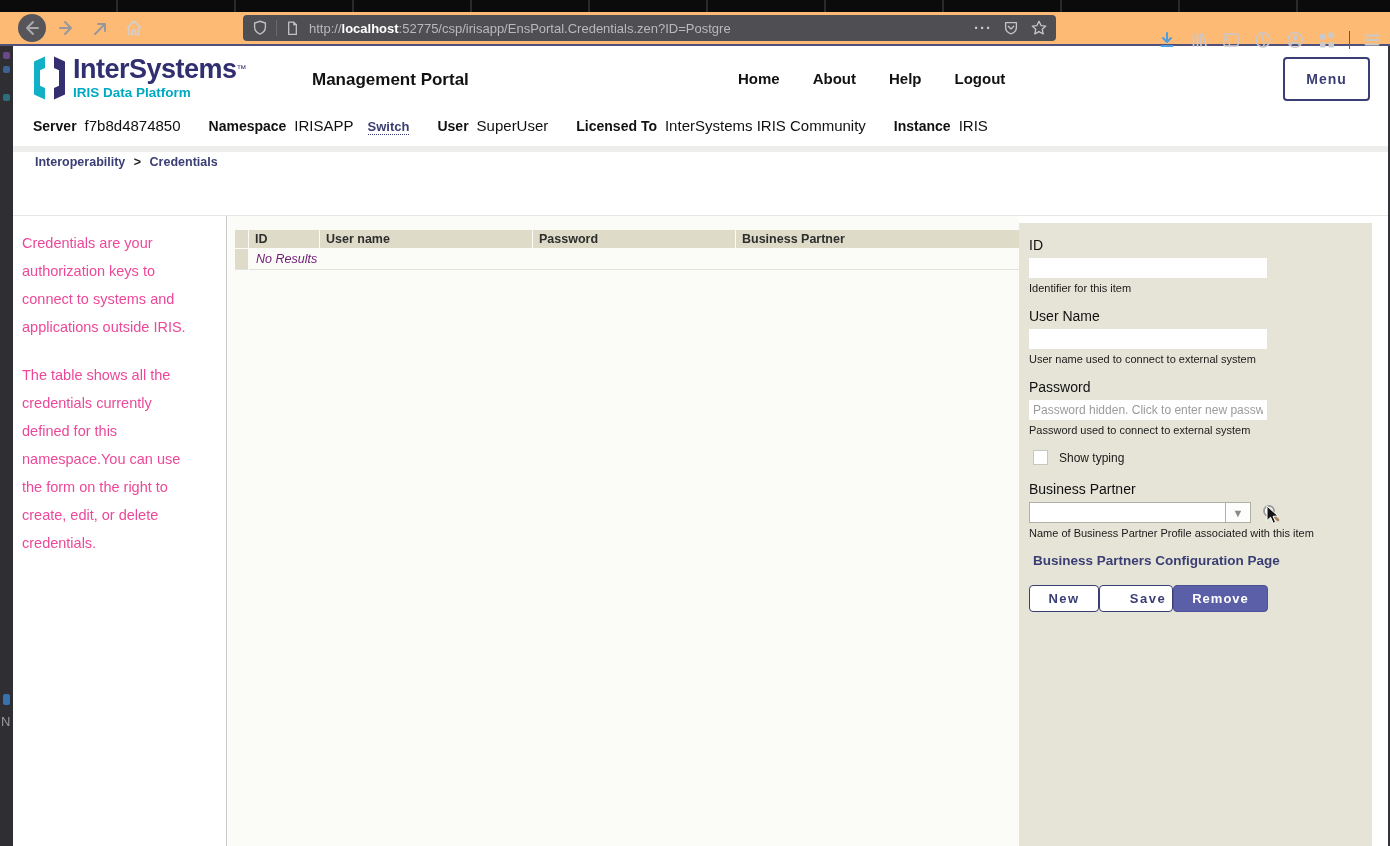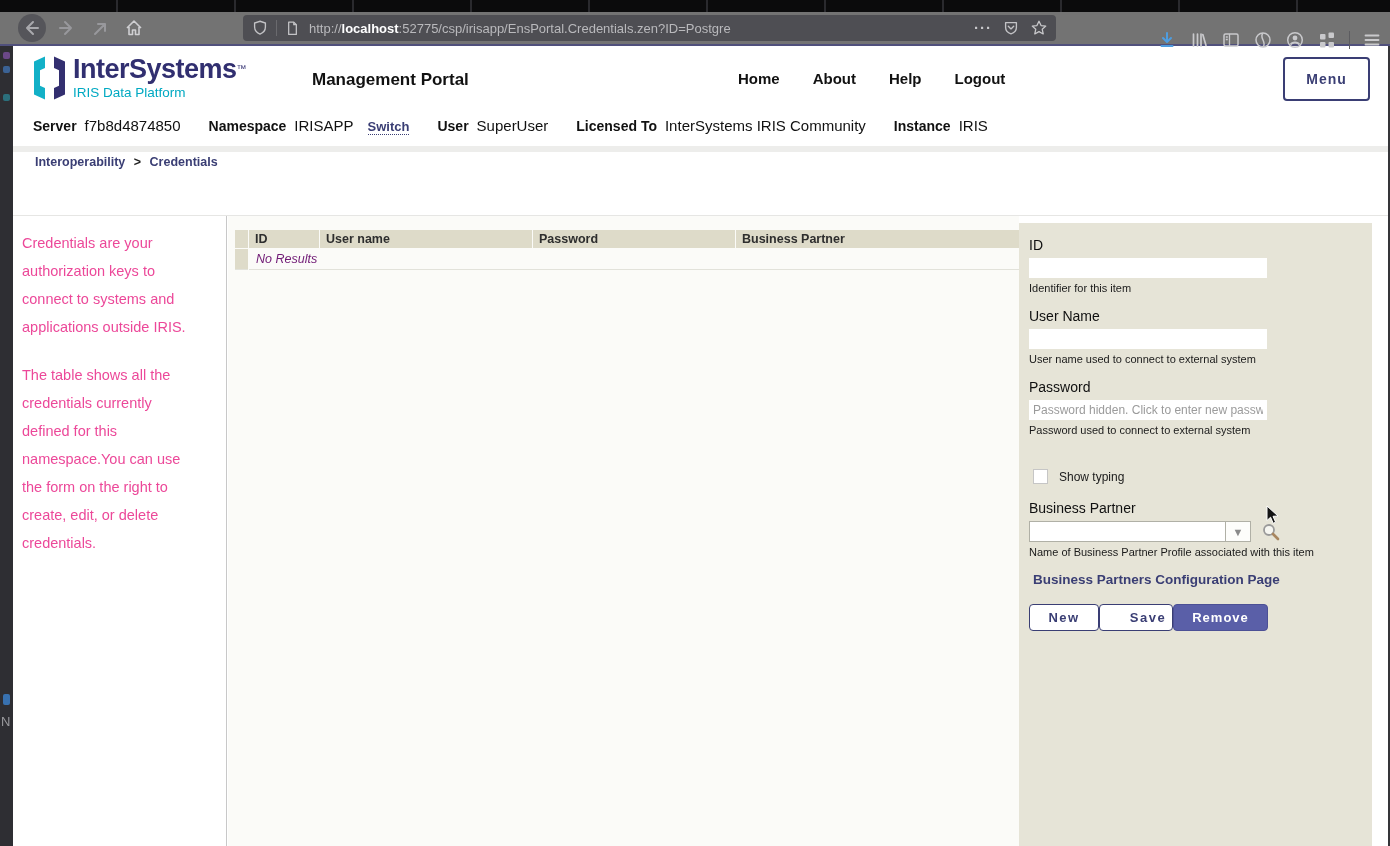--- a/index.html
+++ b/index.html
@@ -8,21 +8,21 @@
 
   
   .bg-strip{position:absolute;left:0;top:46px;bottom:0;width:13px;background:#2e2e33;z-index:1;}
   .bg-strip .mark{position:absolute;left:3px;width:7px;height:7px;border-radius:2px;opacity:.8;}
   .bg-n{position:absolute;left:1px;top:668px;color:#9a9a9e;font-size:13px;}
 
   
   .chrome{position:absolute;left:0;top:0;width:100%;height:46px;z-index:2;}
   .tabstrip{position:absolute;left:0;top:0;width:100%;height:12px;background:#0b0b0c;
     background-image:repeating-linear-gradient(90deg,transparent 0 116px,#2a2a2e 116px 118px);}
-  .toolbar{position:absolute;left:0;top:12px;width:100%;height:32px;background:#737373;
+  .toolbar{position:absolute;left:0;top:12px;width:100%;height:32px;background:#fdba74;
            border-bottom:2px solid #50507c;display:flex;align-items:center;}
   .navbtn{width:28px;height:28px;display:flex;align-items:center;justify-content:center;flex:0 0 auto;}
   .navbtn.circle{background:#55555a;border-radius:50%;margin-left:18px;}
   .navbtn+.navbtn{margin-left:6px;}
   .urlbar{position:absolute;left:243px;top:3px;width:813px;height:26px;background:#4e4e53;
           border-radius:4px;display:flex;align-items:center;padding:0 8px;box-sizing:border-box;}
   .urlbar .sep{width:1px;height:16px;background:#6a6a6e;margin:0 7px;}
   .url-text{font-size:13px;color:#b9b9bc;white-space:nowrap;overflow:hidden;flex:1;}
   .url-text .host{color:#ffffff;font-weight:bold;}
   .url-right{display:flex;align-items:center;gap:10px;margin-left:8px;}
@@ -31,21 +31,21 @@
   .chrome-right .divider{width:1px;height:18px;background:#5c5c60;}
   .window-edge{position:absolute;right:0;top:46px;bottom:0;width:2px;background:#353539;z-index:5;}
 
   
   .page{position:absolute;left:13px;top:46px;right:0;bottom:0;background:#ffffff;z-index:1;}
 
   .logo{position:absolute;left:20px;top:10px;display:flex;align-items:flex-start;}
   .logo-text{margin-left:7px;line-height:1;}
   .logo-name{font-size:27px;font-weight:bold;color:#312f70;letter-spacing:-0.5px;}
   .logo-tm{font-size:10px;color:#312f70;vertical-align:super;}
-  .logo-sub{font-size:13.5px;font-weight:normal;color:#00a9c2;margin-top:3px;}
+  .logo-sub{font-size:13.5px;font-weight:bold;color:#00a9c2;margin-top:3px;}
   .portal-title{position:absolute;left:299px;top:24px;font-size:17px;font-weight:bold;color:#111;}
   .top-nav{position:absolute;left:725px;top:24px;display:flex;gap:33px;}
   .top-nav span{font-size:15px;font-weight:bold;color:#111;cursor:pointer;}
   .menu-btn{position:absolute;left:1270px;top:11px;width:83px;height:40px;background:#fff;
             border:2px solid #3a3e74;border-radius:4px;color:#3a3e74;font-weight:bold;font-size:14px;
             letter-spacing:1px;display:flex;align-items:center;justify-content:center;}
 
   .info-bar{position:absolute;left:20px;top:71px;display:flex;align-items:baseline;font-size:14px;color:#111;white-space:nowrap;}
   .info-bar b{font-weight:bold;}
   .info-bar .lab{margin-left:28px;}
@@ -78,21 +78,21 @@
   .col-bp{width:310px;min-width:310px;}
 
   
   .form-panel{position:absolute;left:1006px;top:7px;bottom:0;width:353px;background:#e6e4d7;
               box-sizing:border-box;padding:14px 0 0 10px;}
   .f-label{font-size:14px;color:#101010;margin:0 0 5px 0;}
   input.f-input{display:block;width:230px;height:16px;border:0;outline:none;background:#fff;
                 font-family:"Liberation Sans",sans-serif;font-size:12px;color:#222;padding:2px 4px;}
   input.f-input::placeholder{color:#9b9b9b;opacity:1;}
   .f-hint{font-size:11px;color:#1a1a1a;margin:4px 0 14px 0;}
-  .chk-row{display:flex;align-items:center;margin:33px 0 16px 4px;}
+  .chk-row{display:flex;align-items:center;margin:14px 0 16px 4px;}
   .chk-box{width:13px;height:13px;background:#fff;border:1px solid #c6c6c6;}
   .chk-label{font-size:12px;color:#1a1a1a;margin-left:11px;}
   .combo-row{display:flex;align-items:center;margin-top:2px;}
   .combo{width:222px;height:21px;background:#fff;border:1px solid #b0b0a6;display:flex;box-sizing:border-box;}
   .combo .combo-val{flex:1;font-size:12px;color:#222;padding:3px 4px;}
   .combo .combo-arrow{width:24px;border-left:1px solid #b0b0a6;display:flex;align-items:center;
                       justify-content:center;color:#8a8a8a;font-size:11px;background:#fdfdfb;}
   .combo-row .mag{margin-left:10px;}
   .cfg-link{font-size:13.5px;font-weight:bold;color:#3a3e74;margin:13px 0 0 4px;cursor:pointer;}
   .btn-row{display:flex;margin-top:17px;}

